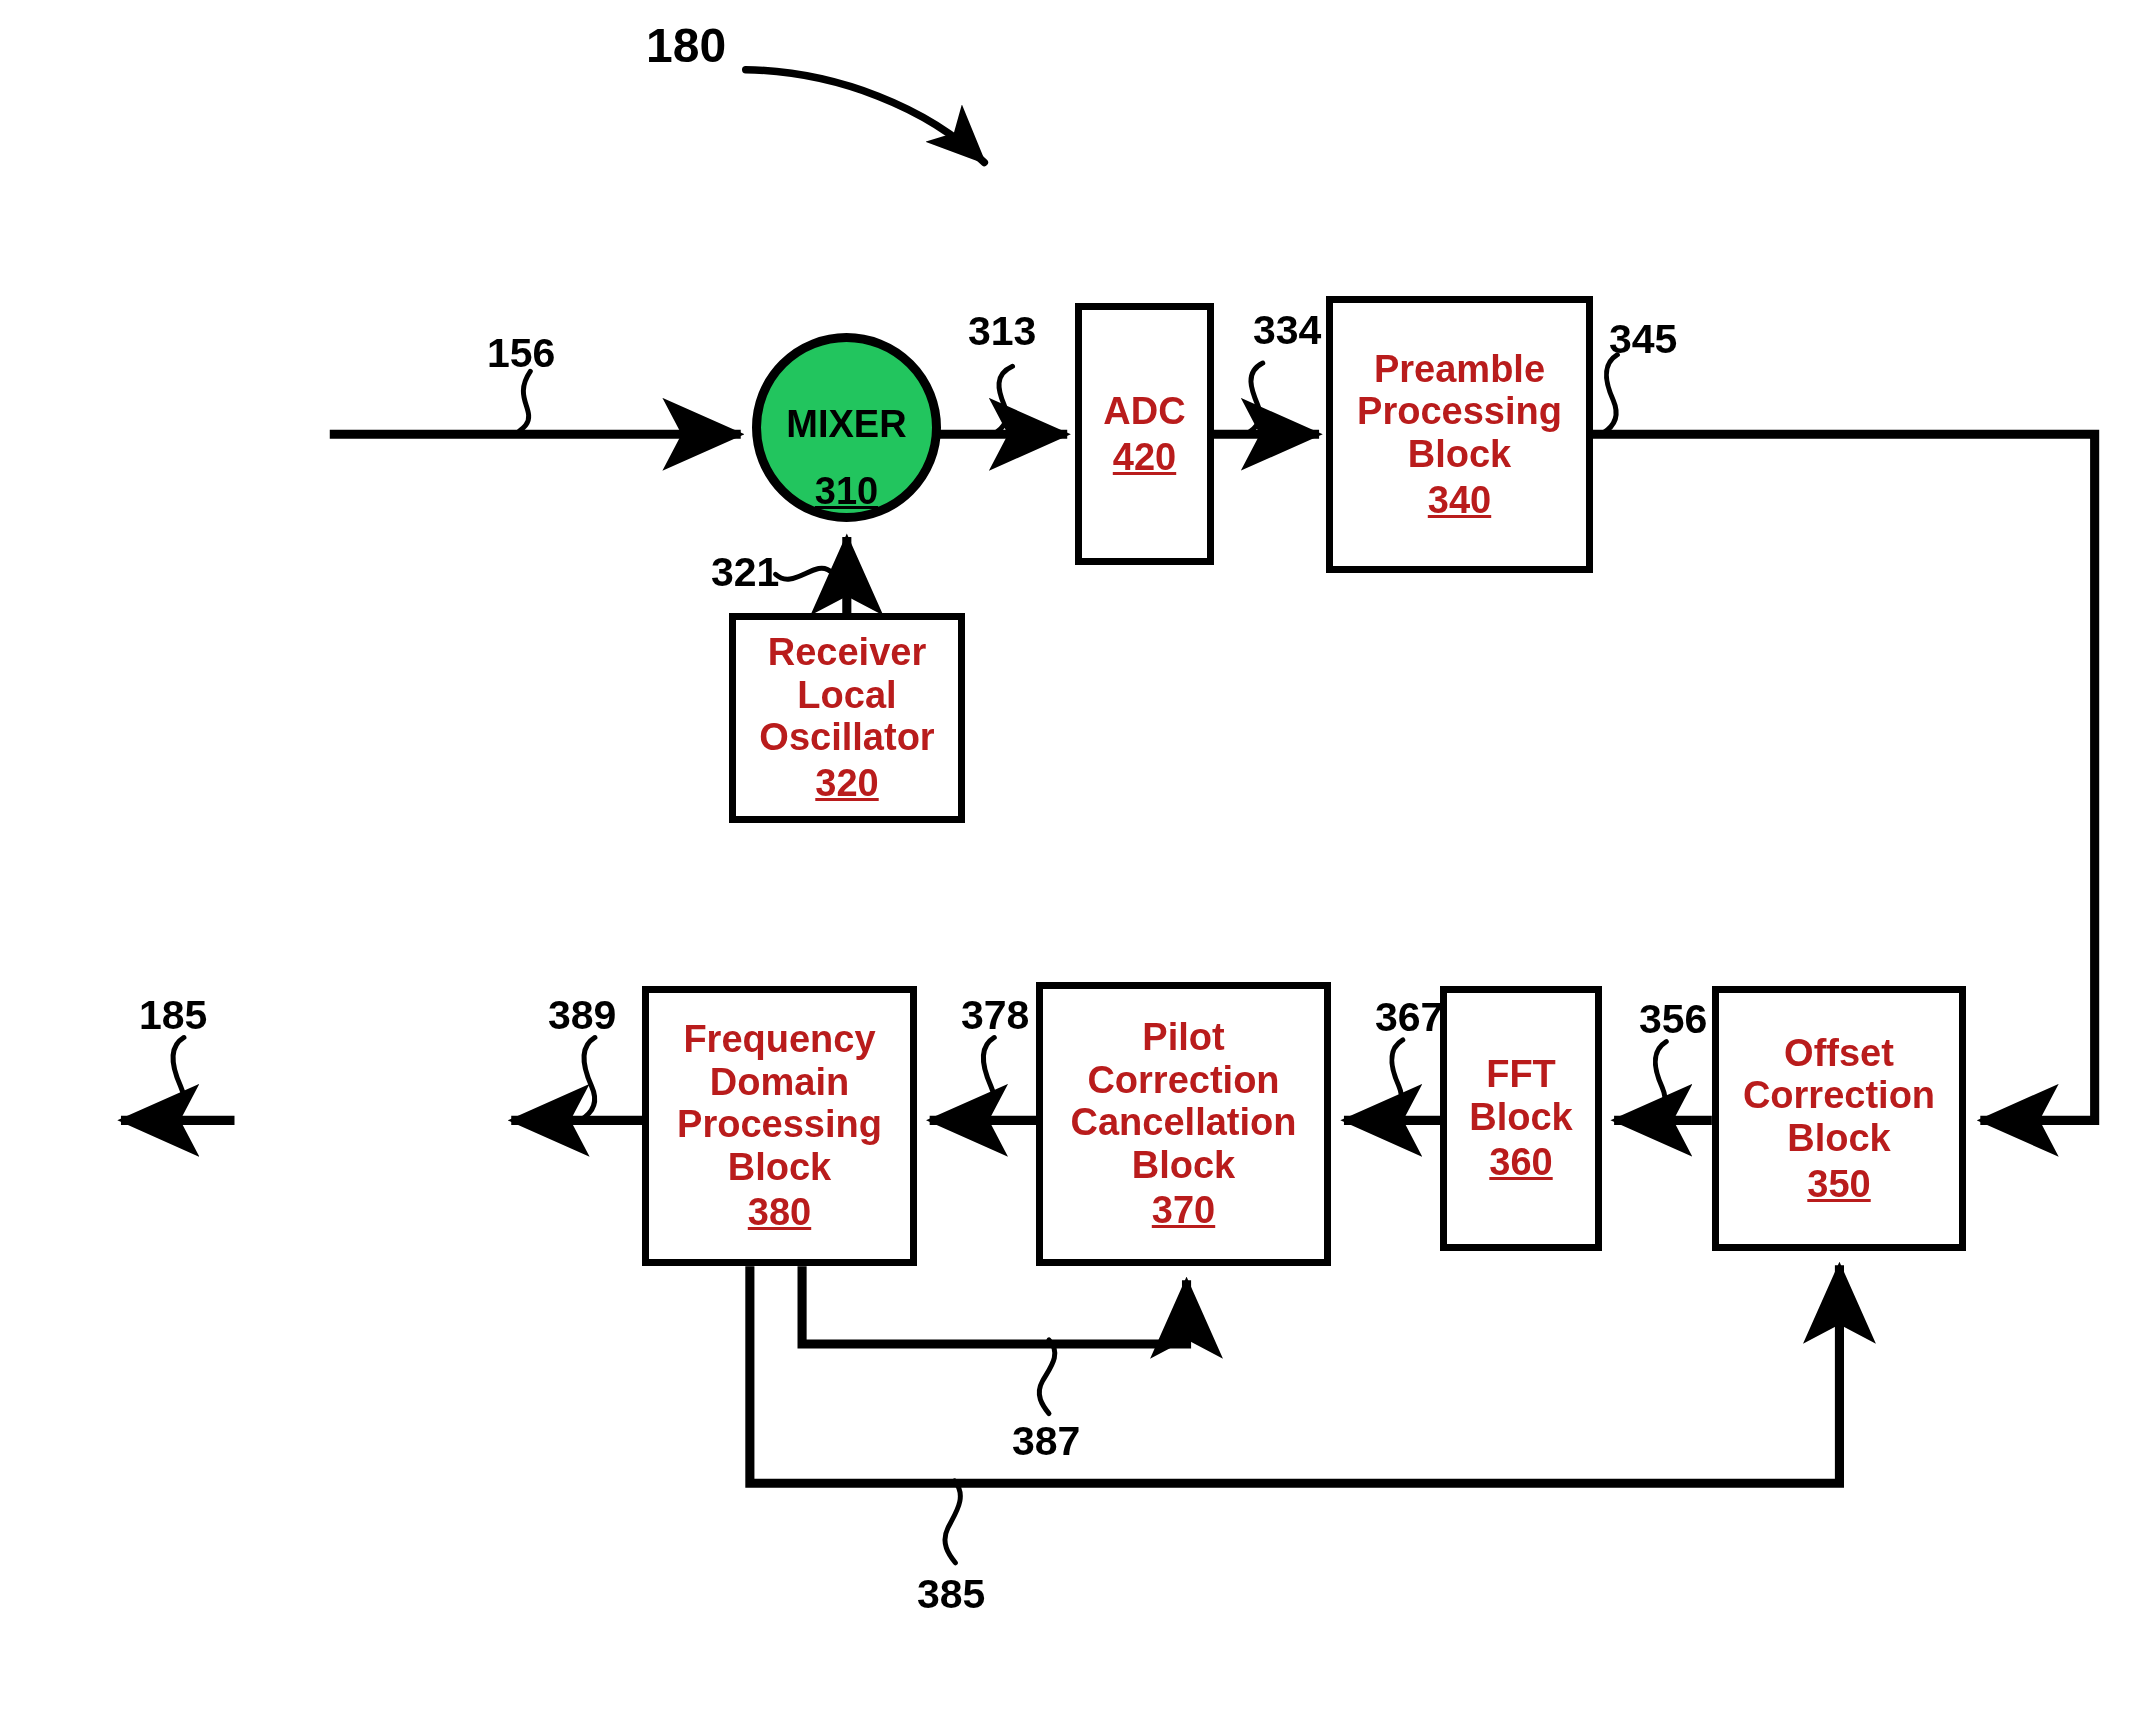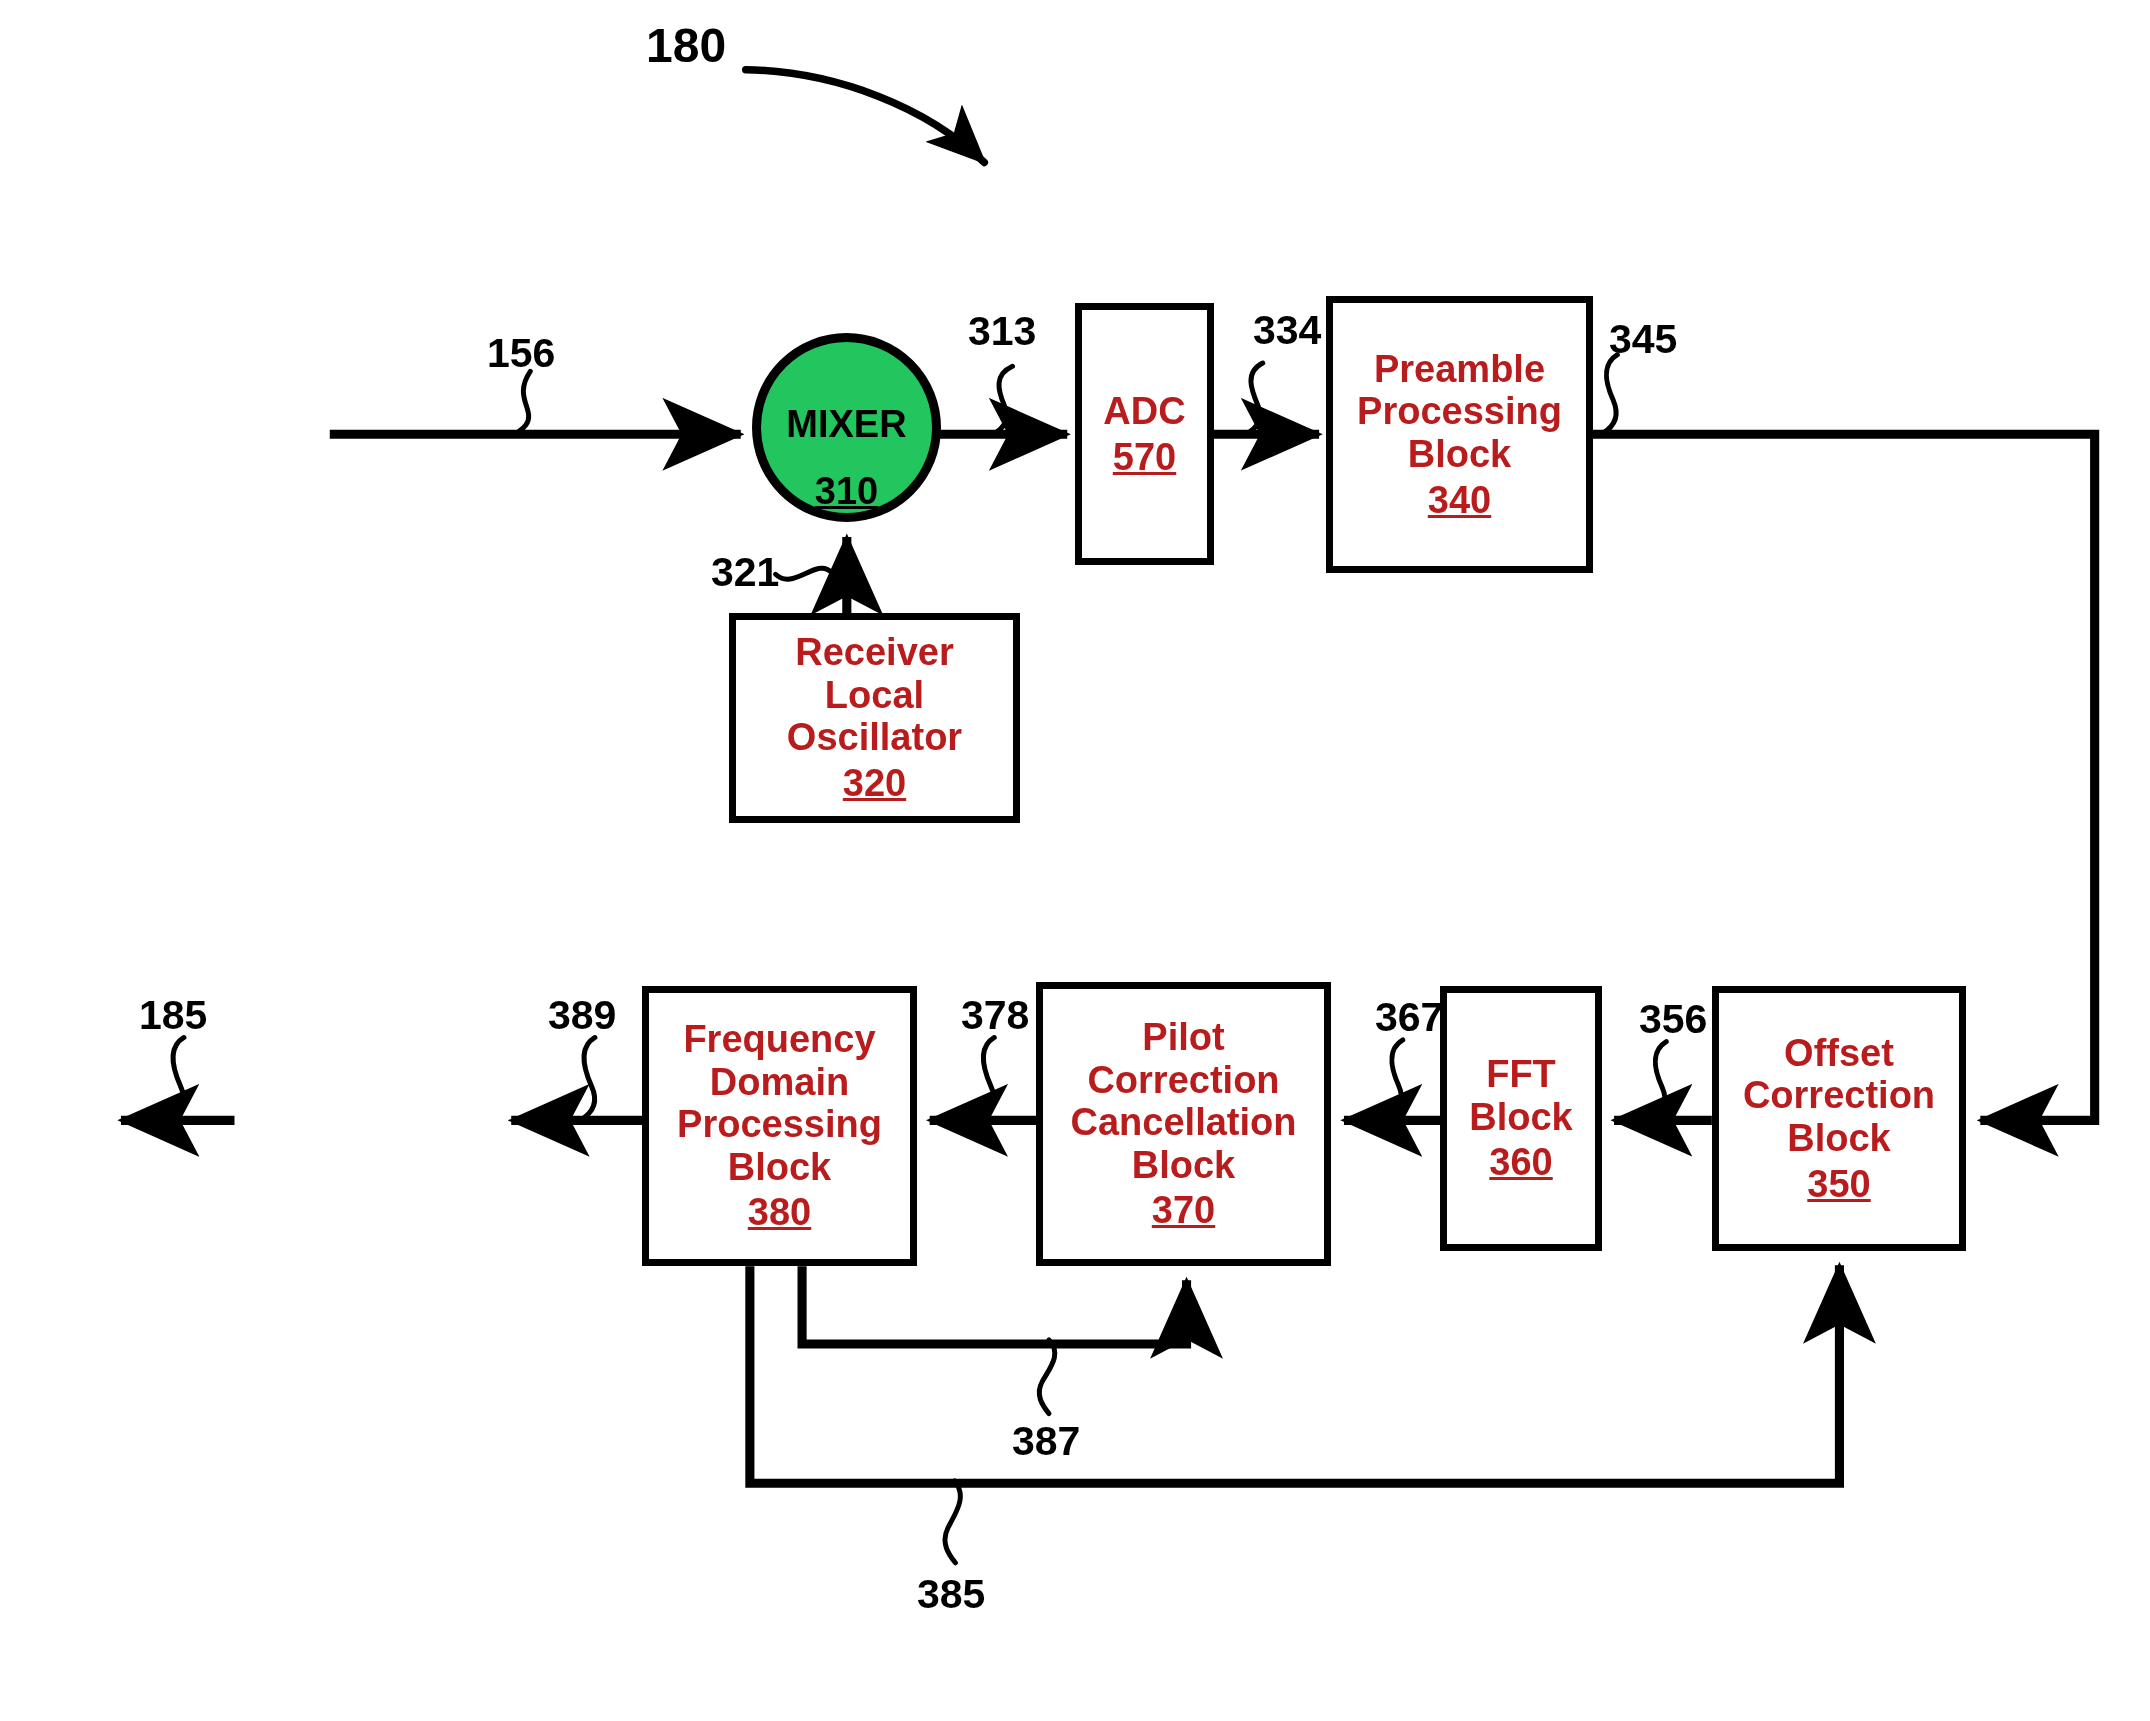--- a/index.html
+++ b/index.html
@@ -153,31 +153,31 @@
 
   <div class="reflabel" style="left:646px; top:18px; font-size:48px;">180</div>
 
   <div class="circ" style="left:752px; top:333px; width:189px; height:189px; font-size:38px;">
     <div class="title">MIXER</div>
     <div class="refnum">310</div>
   </div>
 
   <div class="blk" style="left:1075px; top:303px; width:139px; height:262px; font-size:38px;">
     <div class="title">ADC</div>
-    <div class="refnum">570</div>
+    <div class="refnum">420</div>
   </div>
 
   <div class="blk" style="left:1326px; top:296px; width:267px; height:277px; font-size:38px;">
     <div class="title">Preamble
 Processing
 Block</div>
     <div class="refnum">340</div>
   </div>
 
-  <div class="blk" style="left:729px; top:613px; width:291px; height:210px; font-size:38px;">
+  <div class="blk" style="left:729px; top:613px; width:236px; height:210px; font-size:38px;">
     <div class="title">Receiver
 Local
 Oscillator</div>
     <div class="refnum">320</div>
   </div>
 
   <div class="blk" style="left:1712px; top:986px; width:254px; height:265px; font-size:38px;">
     <div class="title">Offset
 Correction
 Block</div>

